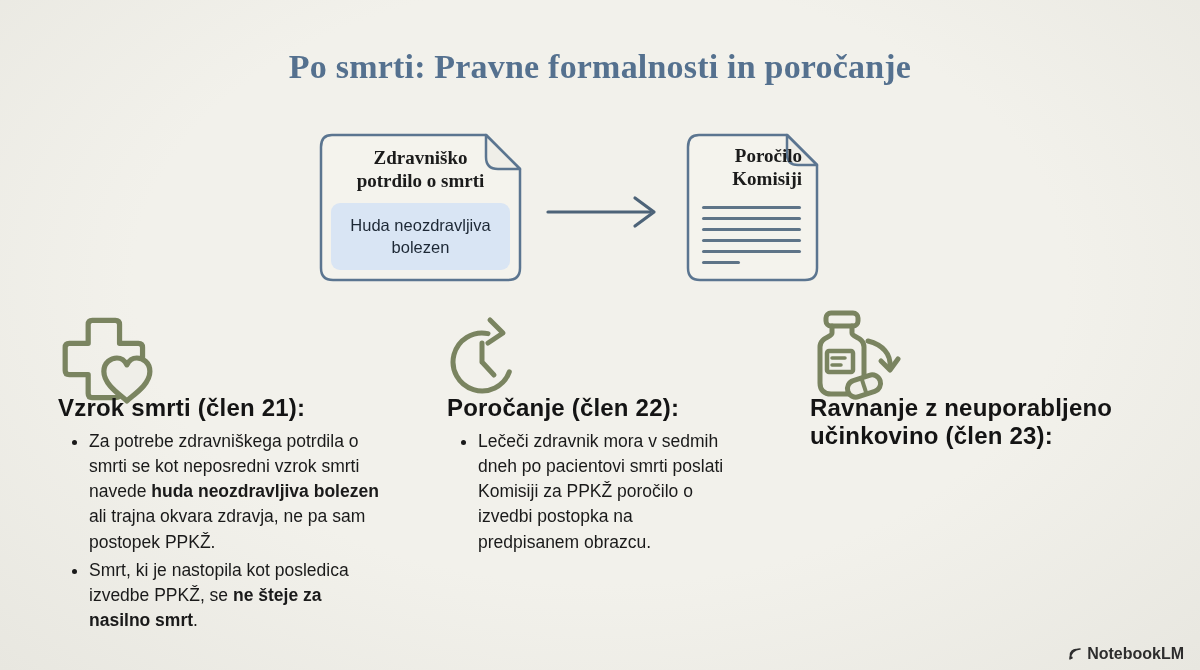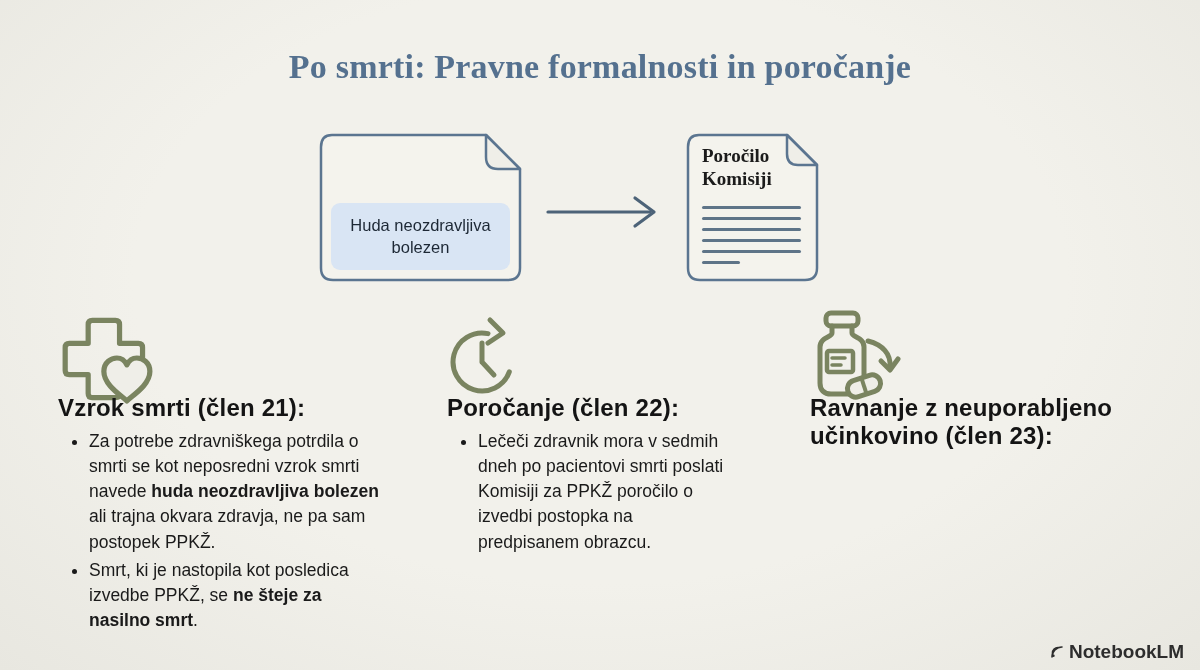--- a/index.html
+++ b/index.html
@@ -16,21 +16,21 @@
   
   .doc{position:absolute;}
   .doc svg.shape{position:absolute;left:0;top:0;}
   .doc1{left:318px;top:133px;width:205px;height:150px;}
   .doc2{left:685px;top:133px;width:135px;height:150px;}
   .doc-title{
     position:relative;font-family:"Liberation Serif",serif;font-weight:700;
     font-size:19px;line-height:1.22;color:#1b1b1b;
   }
   .doc1 .doc-title{width:160px;margin:13px auto 0;text-align:center;}
-  .doc2 .doc-title{width:100px;margin:11px 0 0 17px;text-align:left;}
+  .doc2 .doc-title{width:100px;margin:11px 0 0 17px;text-align:right;}
   .highlight-box{
     position:absolute;left:13px;top:70px;width:179px;height:67px;
     background:#d9e5f4;border-radius:9px;display:flex;align-items:center;
     justify-content:center;text-align:center;font-size:16.5px;line-height:1.3;
     color:#1d2835;padding:0 8px;box-sizing:border-box;
   }
   .doc-lines{position:absolute;left:17px;top:73px;}
   .doc-line{height:2.5px;background:#5e7488;margin-bottom:8.5px;border-radius:1.5px;}
   .arrow{position:absolute;left:538px;top:191px;}
   
@@ -47,35 +47,36 @@
   .col ul{margin:7px;padding-left:24px;font-size:17.5px;line-height:1.44;}
   .col li{margin:0 0 3px 0;}
   .b{font-weight:700;}
   .col1{left:58px;width:330px;}
   .col2{left:447px;width:290px;}
   .col3{left:810px;width:380px;}
   .col3 ul{max-width:300px;}
   
   .footer{
     position:absolute;right:16px;bottom:7px;display:flex;align-items:center;
-    gap:5px;font-size:19px;font-weight:600;color:#2d2d2d;
+    gap:5px;font-size:16px;font-weight:600;color:#2d2d2d;
   }
 </style>
 </head>
 <body>
 
 <div class="canvas">
 
   <div class="title">Po smrti: Pravne formalnosti in poročanje</div>
 
   <div class="doc doc1">
     <svg class="shape" width="205" height="150" viewBox="0 0 205 150">
       <path d="M 14,2 H 168 L 202,36 V 135 Q 202,147 190,147 H 15 Q 3,147 3,135 V 14 Q 3,2 14,2 Z" fill="#f4f3ed" stroke="#5b7590" stroke-width="2.5" stroke-linejoin="round"></path>
       <path d="M 168,2 V 24 Q 168,36 180,36 H 202 Z" fill="#efeee8" stroke="#5b7590" stroke-width="2.5" stroke-linejoin="round"></path>
     </svg>
+    <div class="doc-title">Zdravniško potrdilo o smrti</div>
     <div class="highlight-box">Huda neozdravljiva bolezen</div>
   </div>
 
   <svg class="arrow" width="132" height="42" viewBox="0 0 132 42">
     <path d="M 10,21 H 112" stroke="#4d6378" stroke-width="3.2" fill="none" stroke-linecap="round"></path>
     <path d="M 97,7 L 116,21 L 97,35" stroke="#4d6378" stroke-width="3.2" fill="none" stroke-linecap="round" stroke-linejoin="round"></path>
   </svg>
 
   <div class="doc doc2">
     <svg class="shape" width="135" height="150" viewBox="0 0 135 150">

